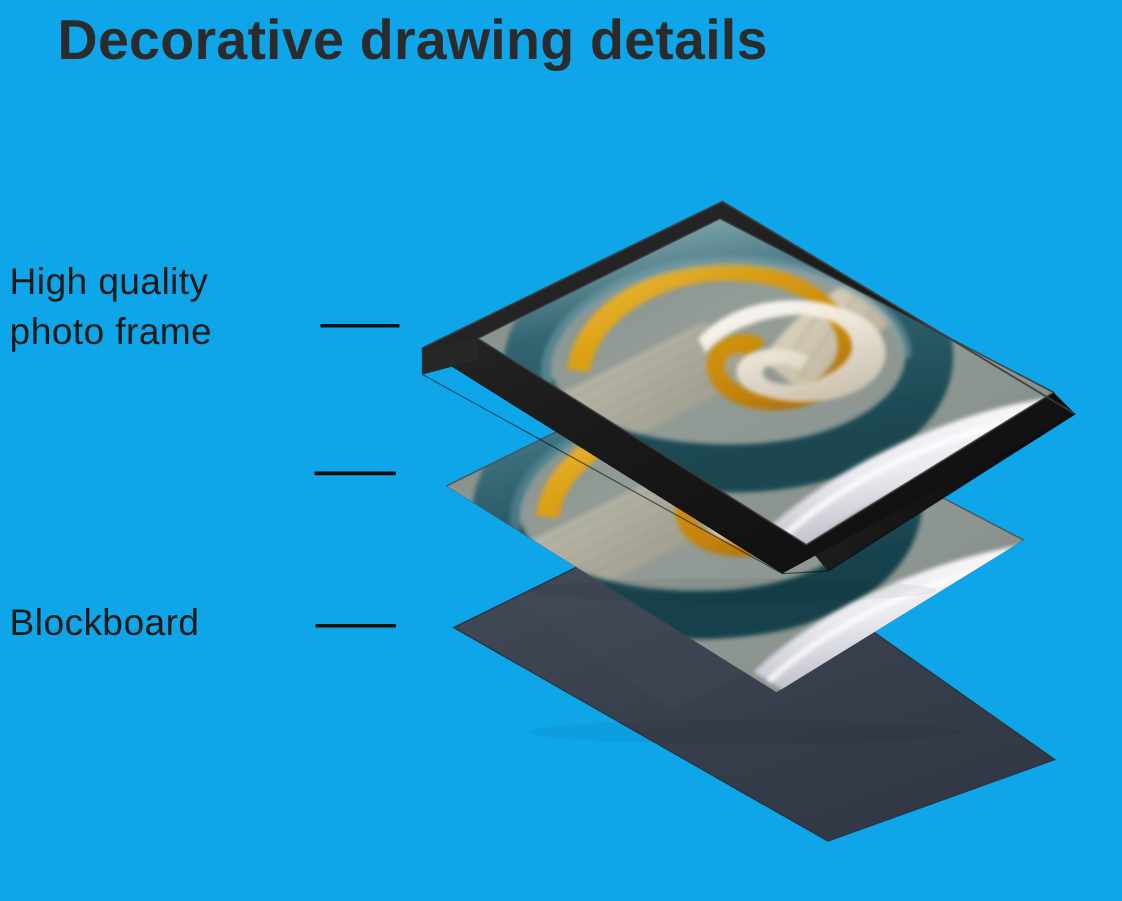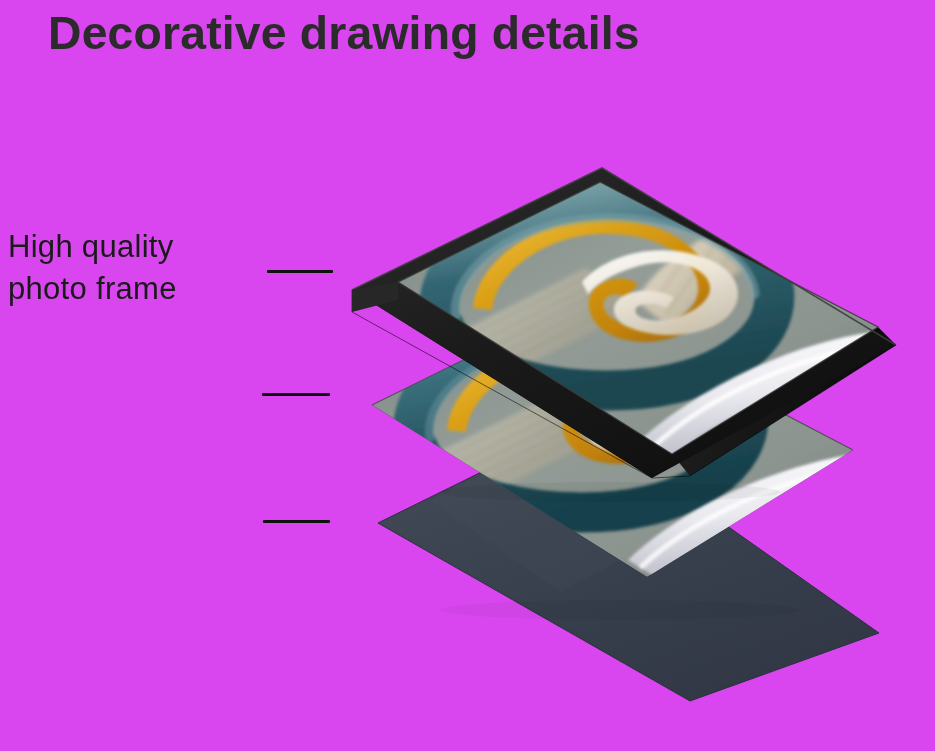--- a/index.html
+++ b/index.html
@@ -15,21 +15,21 @@
     overflow: hidden;
     font-family: "Liberation Sans", sans-serif;
     -webkit-font-smoothing: antialiased;
   }
 
   #infographic {
     position: absolute;
     left: 0; top: 0;
     width: 935px;
     height: 751px;
-    background: #d946ef;
+    background: #0ea5e9;
   }
 
   
   .title {
     position: absolute;
     left: 48px;
     top: 4px;
     width: 840px;
     height: 58px;
     line-height: 58px;
@@ -46,21 +46,20 @@
   
   .callout {
     position: absolute;
     color: #1a1a1a;
     font-family: "Liberation Sans", sans-serif;
     font-size: 31px;
     font-weight: 400;
     line-height: 42px;
     letter-spacing: 0.3px;
     white-space: pre-line;
-    margin-top: 12px;
   }
   .callout-1 { left: 8px;  top: 214px; }
   .callout-2 { left: 8px;  top: 373px; }
   .callout-3 { left: 8px;  top: 498px; }
 
   .leader {
     position: absolute;
     height: 3px;
     background: #111111;
     border-radius: 1px;
@@ -373,15 +372,16 @@
   <div class="layer-hit hit-frame"></div>
   <div class="layer-hit hit-canvas"></div>
   <div class="layer-hit hit-board"></div>
 
   <div class="callout callout-1">High quality
 photo frame</div>
   <div class="leader leader-1"></div>
 
   <div class="leader leader-2"></div>
 
+  <div class="callout callout-3">Blockboard</div>
   <div class="leader leader-3"></div>
 
 </div>
 
 </body></html>

